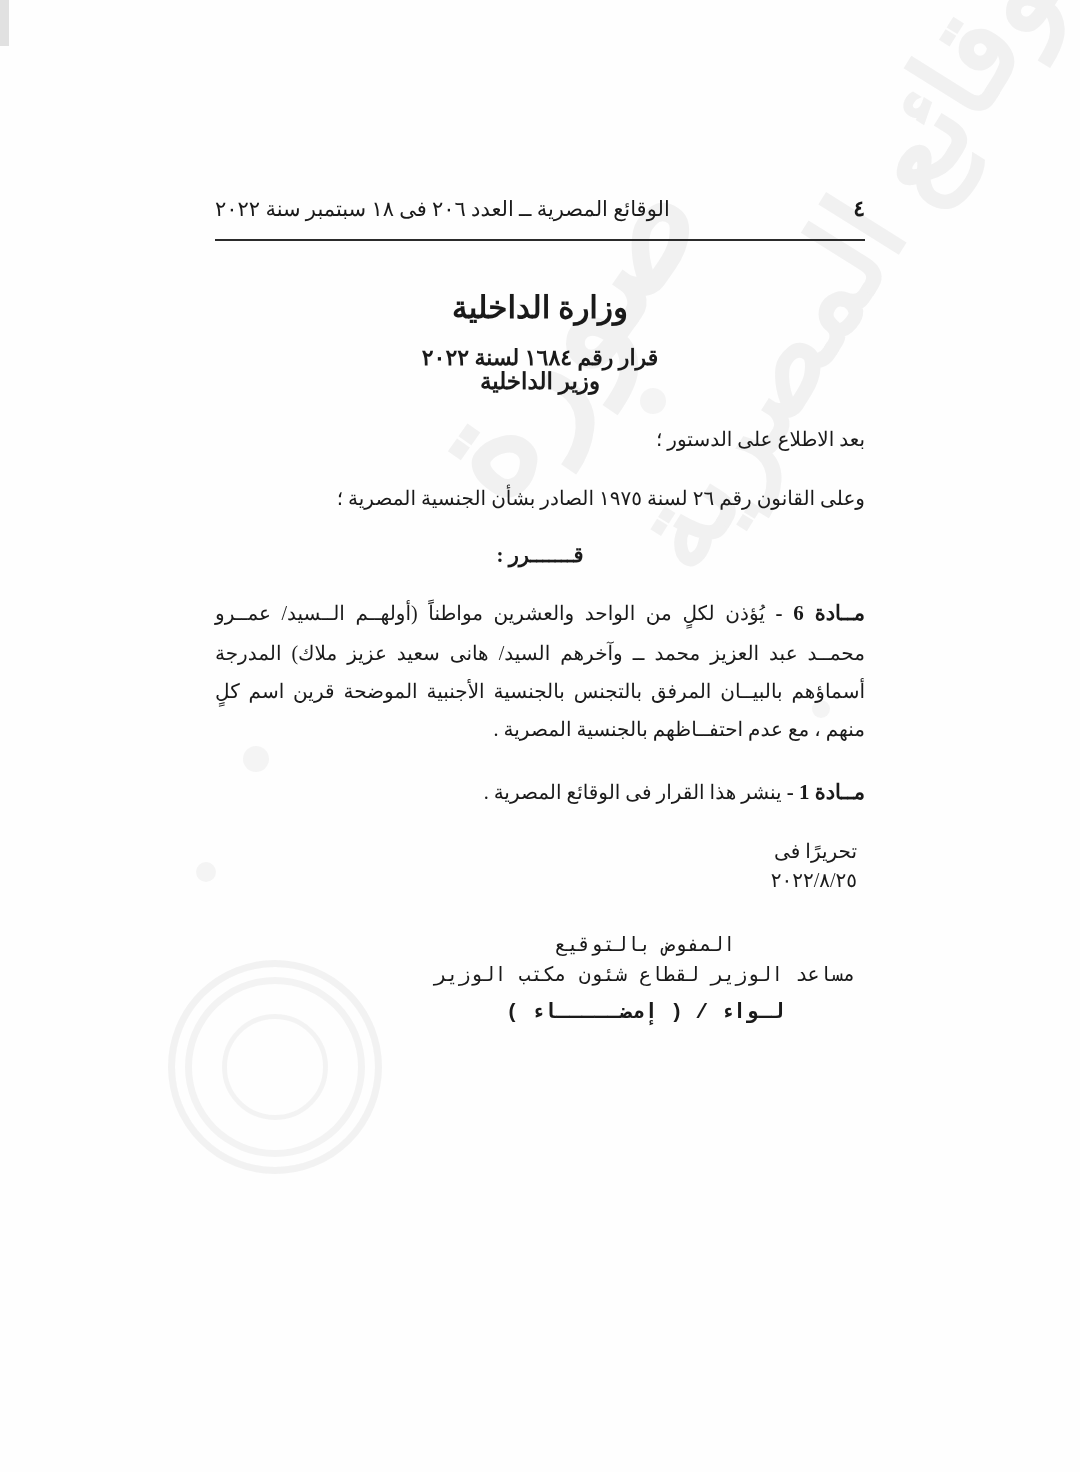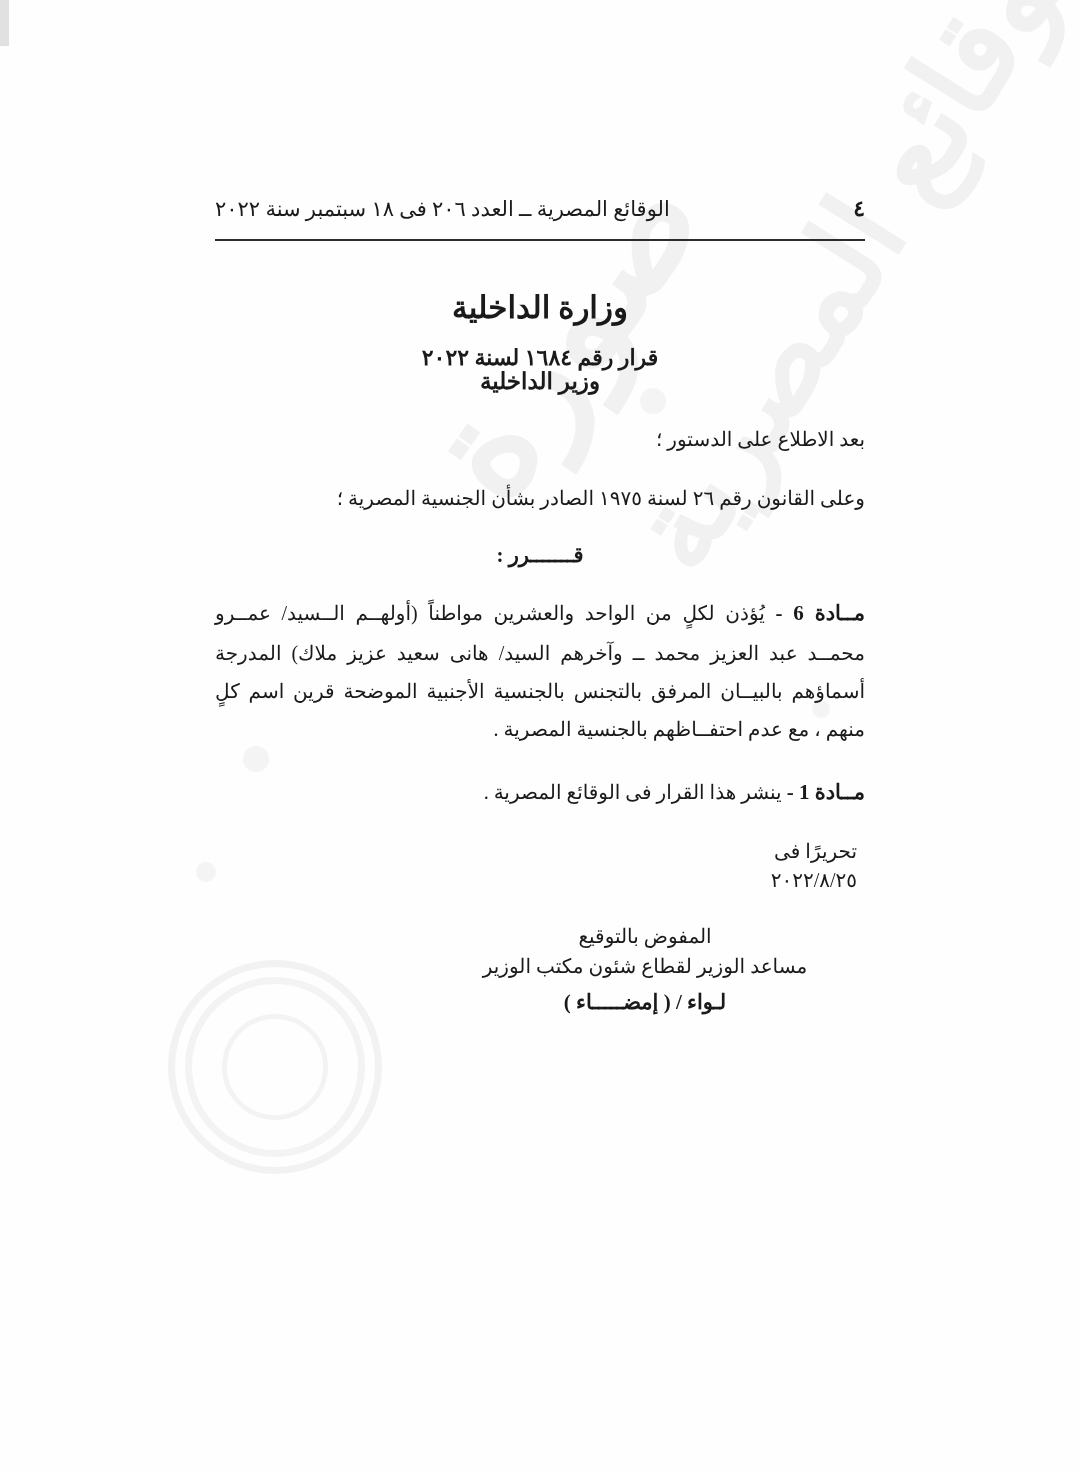--- a/index.html
+++ b/index.html
@@ -209,24 +209,25 @@
   }
 
   .dateline {
     margin: 14px 8px 0 0;
     text-align: right;
     font-size: 20px;
     line-height: 1.45;
   }
 
   .sign-block {
-    margin-top: 31px;
+    margin-top: 41px;
     text-align: center;
     padding-right: 0;
     padding-left: 210px;
+    font-family: Liberation Mono, monospace;
   }
   .sign-block .l1 {
     font-size: 20px;
     margin-bottom: 10px;
   }
   .sign-block .l2 {
     font-size: 20px;
     margin-bottom: 16px;
   }
   .sign-block .l3 {

